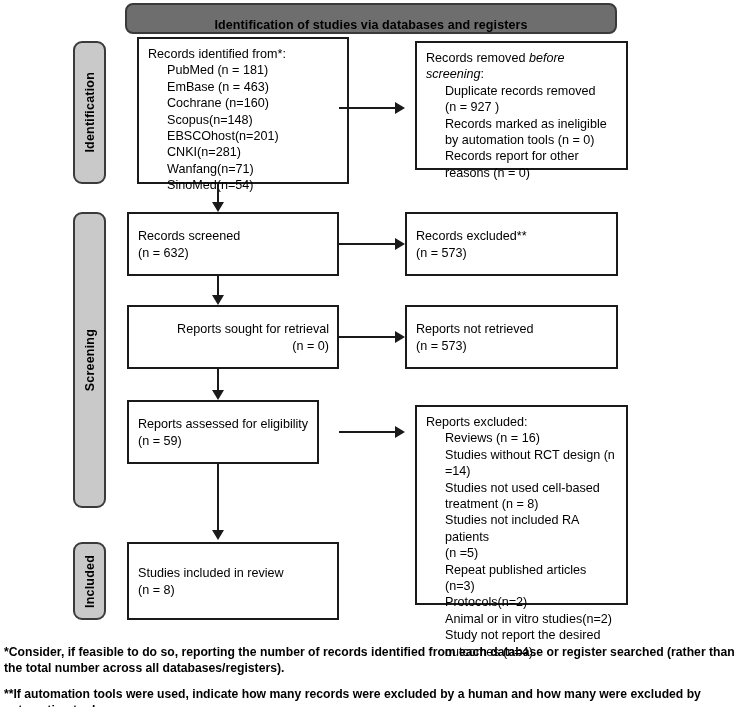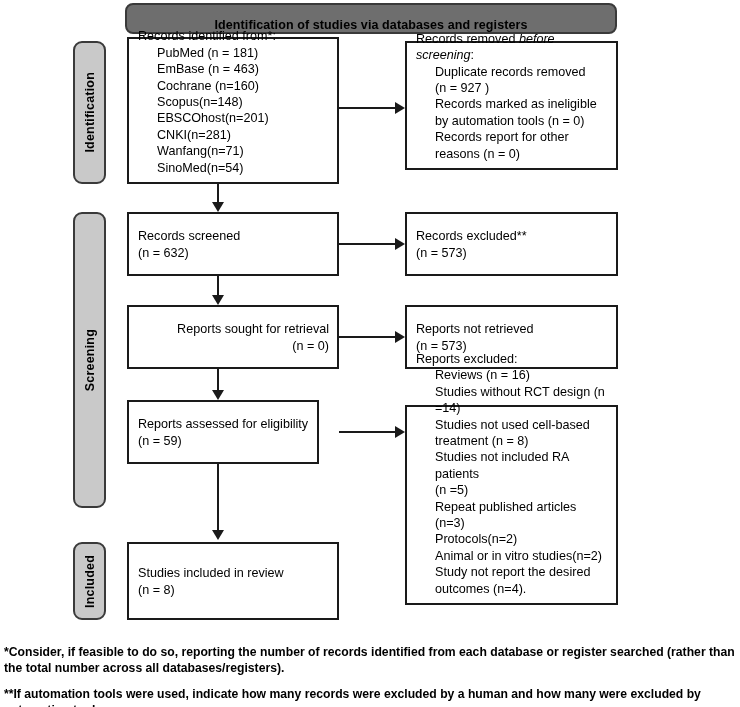--- a/index.html
+++ b/index.html
@@ -65,21 +65,22 @@
     position: absolute;
     background: #ffffff;
     border: 2px solid #1a1a1a;
     box-sizing: border-box;
     padding: 7px 8px 6px 9px;
     display: flex;
     flex-direction: column;
     justify-content: center;
   }
   .flow-box.top-aligned {
-    justify-content: flex-end;
+    justify-content: space-between;
+    margin-left: 10px;
   }
   .box-line {
     font-size: 12.6px;
     line-height: 16.4px;
     color: #000000;
     white-space: pre-wrap;
   }
   .box-line.indent {
     padding-left: 19px;
   }

